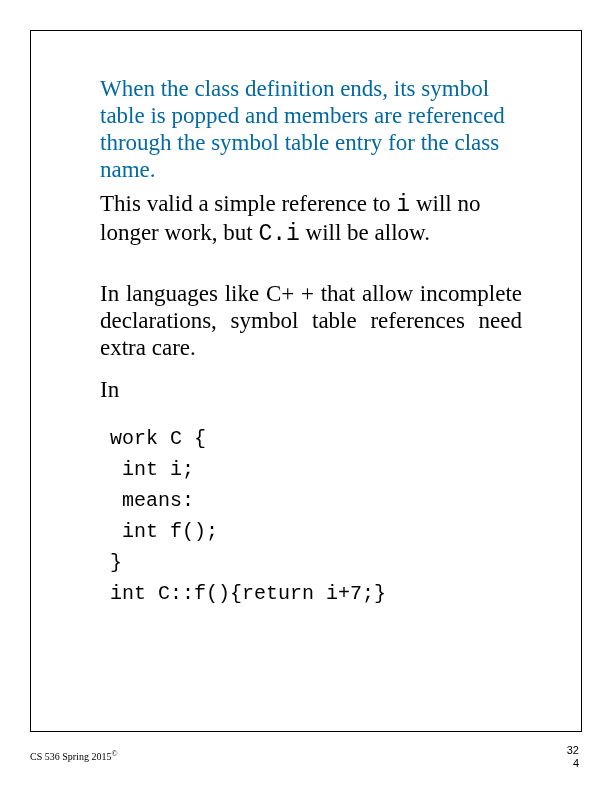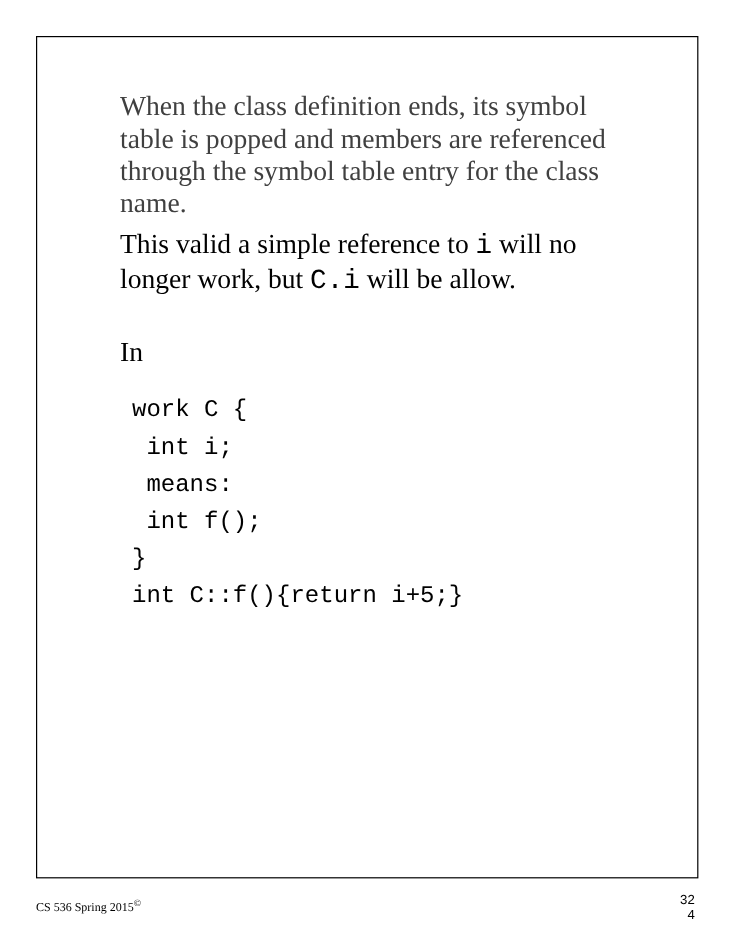--- a/index.html
+++ b/index.html
@@ -20,21 +20,21 @@
   }
   .content {
     position: absolute;
     top: 75px;
     left: 100px;
     right: 90px;
   }
   .para {
     font-size: 23px;
     line-height: 1.18;
-    color: #404040;
+    color: #0369a1;
     margin-bottom: 6px;
   }
   .para2 {
     font-size: 23px;
     line-height: 1.18;
     color: #000;
     margin-bottom: 32px;
   }
   .para3 {
     font-size: 23px;
@@ -89,28 +89,29 @@
 <div class="page-border"></div>
 
 <div class="content">
 
   <div class="para">When the class definition ends, its symbol table is popped and members are referenced through the symbol table entry for the class name.</div>
 
   <div class="para2">
     <span>This valid a simple reference to </span><span class="mono">i</span><span> will no longer work, but </span><span class="mono">C.i</span><span> will be allow.</span>
   </div>
 
+  <div class="para3">In languages like C+ +  that allow incomplete declarations, symbol table references need extra care.</div>
   <div class="para3b">In</div>
 
   <div class="code-block"><span>work C {</span>
 <span> int i;</span>
 <span> means:</span>
 <span> int f();</span>
 <span>}</span>
-<span>int C::f(){return i+5;}</span></div>
+<span>int C::f(){return i+7;}</span></div>
 
 </div>
 
 <div class="footer-left">
   <span>CS 536  Spring 2015</span><sup>©</sup>
 </div>
 
 <div class="footer-right">
   <div>32</div>
   <div>4</div>

